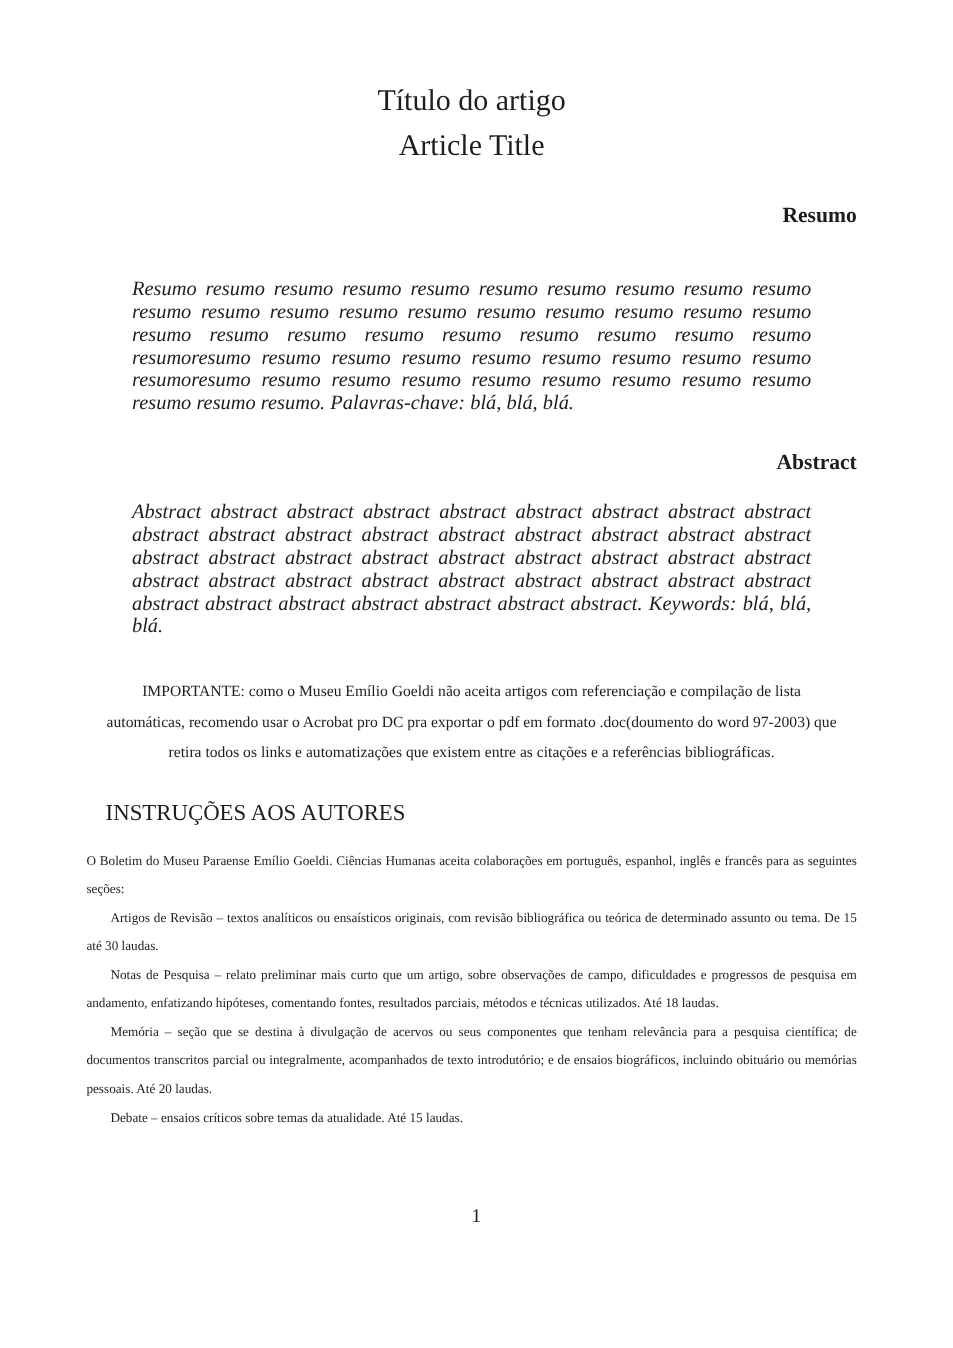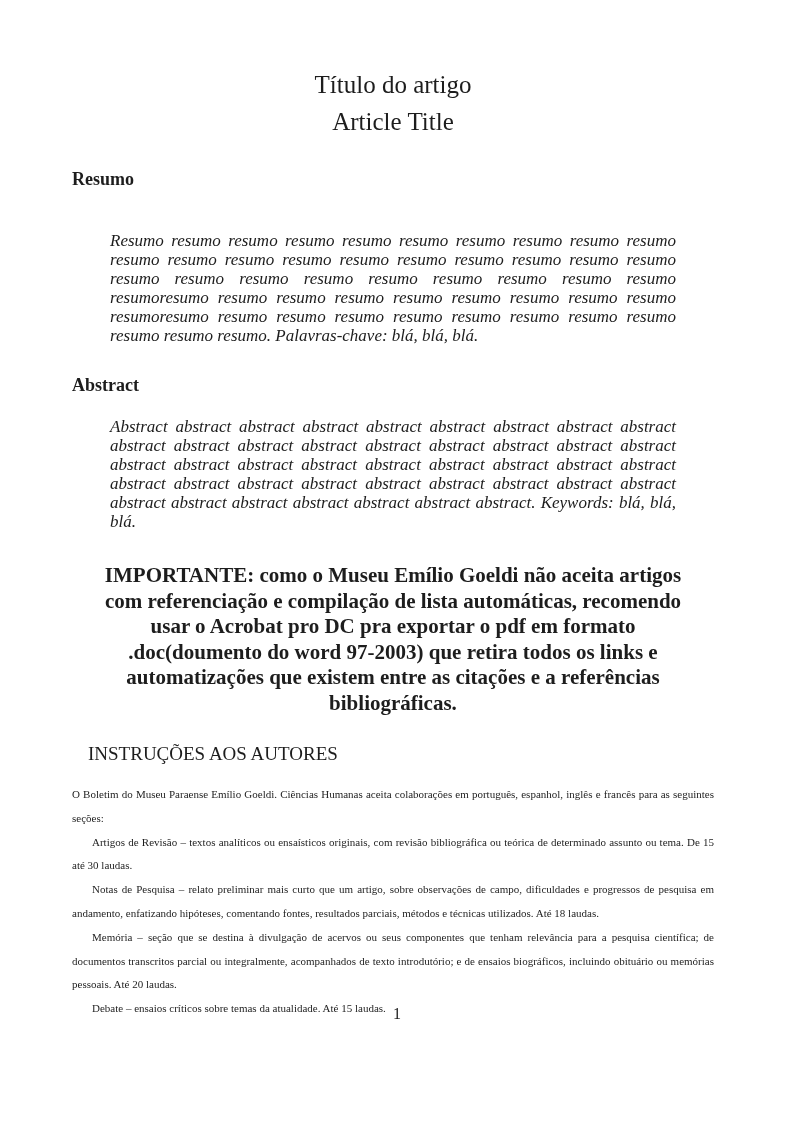--- a/index.html
+++ b/index.html
@@ -24,39 +24,39 @@
     margin: 0;
     margin-top: 66px;
     text-align: center;
     font-size: 25px;
     line-height: 37px;
     font-weight: normal;
   }
   .abs-heading {
     margin: 0;
     margin-top: 28px;
-    text-align: left;
+    text-align: right;
     font-size: 18px;
     line-height: 22px;
     font-weight: bold;
   }
   .abs-heading.abstract { margin-top: 29px; }
   .abs-text {
     margin: 41px 38px 0 38px;
     font-size: 17px;
     line-height: 19px;
     text-align: justify;
     font-style: italic;
   }
   .abs-text.abstract { margin-top: 21px; }
   .important-notice {
     margin: 16px;
     margin-top: 32px;
-    font-weight: bold;
-    font-size: 21px;
+    font-weight: normal;
+    font-size: 13px;
     line-height: 25.5px;
     text-align: center;
   }
   .section-heading {
     margin: 16px;
     margin-top: 26px;
     text-align: left;
     font-size: 19px;
     line-height: 24px;
     font-weight: normal;

